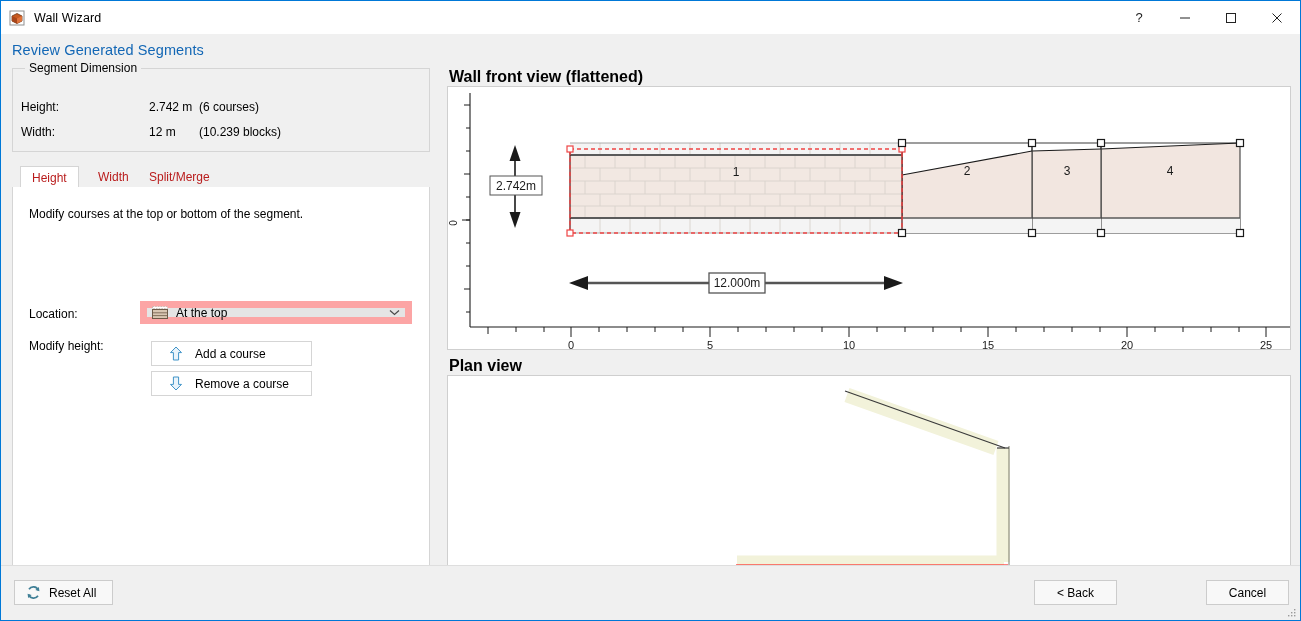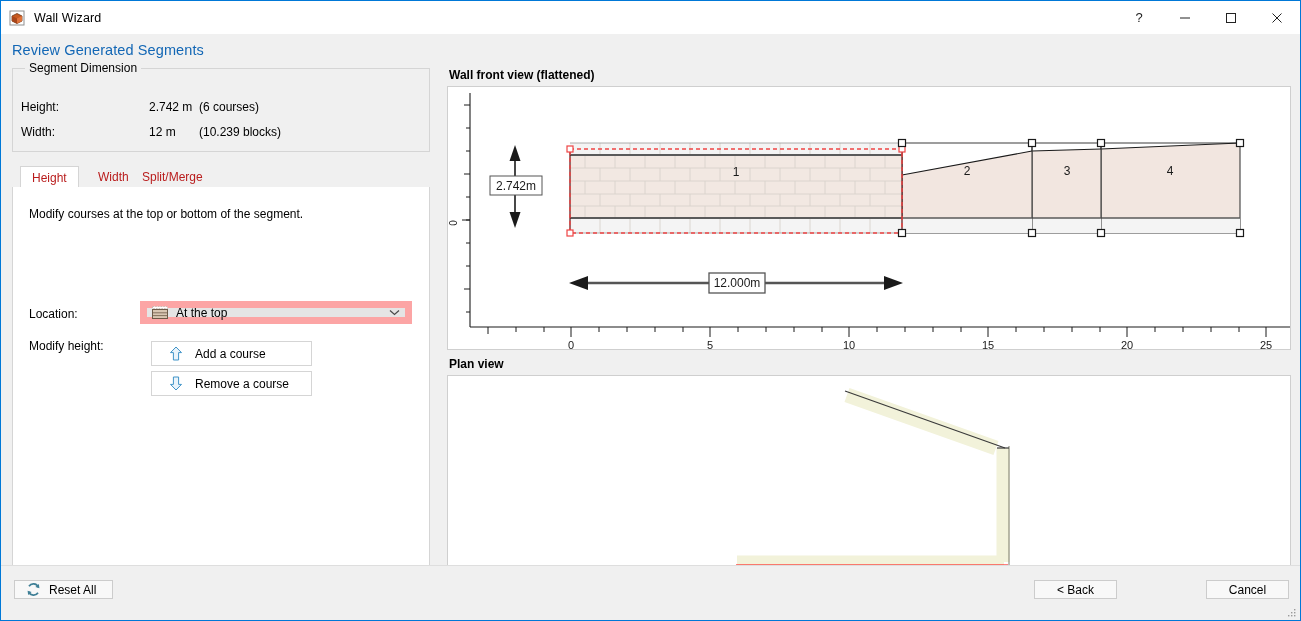--- a/index.html
+++ b/index.html
@@ -201,21 +201,21 @@
   }
 
   
   .right-side {
     position: absolute;
     left: 446px; top: 34px;
     width: 844px; height: 522px;
   }
   .section-label {
     position: absolute;
-    font-size: 12px;
+    font-size: 16px;
     font-weight: bold;
     color: #000;
   }
   .front-label { left: 2px; top: 0px; }
   .plan-label  { left: 2px; top: 289px; }
 
   .chartbox {
     position: absolute;
     background: #ffffff;
     border: 1px solid #cfcfcf;
@@ -230,21 +230,21 @@
   
   .footer {
     flex: 0 0 auto;
     height: 54px;
     background: #f0f0f0;
     border-top: 1px solid #dedede;
     position: relative;
   }
   .footer-btn {
     position: absolute;
-    height: 19px;
+    height: 25px;
     border: 1px solid #cccccc;
     background: #f8f8f8;
     box-sizing: border-box;
     display: flex;
     align-items: center;
     justify-content: center;
     font-size: 12px;
     color: #000;
   }
   .reset-btn {
@@ -316,21 +316,21 @@
         <div class="dim-row dim-value row1">2.742 m</div>
         <div class="dim-row dim-note row1">(6 courses)</div>
         <div class="dim-row dim-label row2">Width:</div>
         <div class="dim-row dim-value row2">12 m</div>
         <div class="dim-row dim-note row2">(10.239 blocks)</div>
       </div>
 
       <div class="tabstrip">
         <div class="tab active" style="left:8px;">Height</div>
         <div class="tab" style="left:75px;">Width</div>
-        <div class="tab" style="left:119px;">Split/Merge</div>
+        <div class="tab" style="left:126px;">Split/Merge</div>
       </div>
 
       <div class="tabpanel">
         <div class="hint">Modify courses at the top or bottom of the segment.</div>
 
         <div class="field-label loc-label">Location:</div>
 
         <div class="combobox">
           <div class="combo-icon">
             <svg width="16" height="13" viewBox="0 0 16 13">

